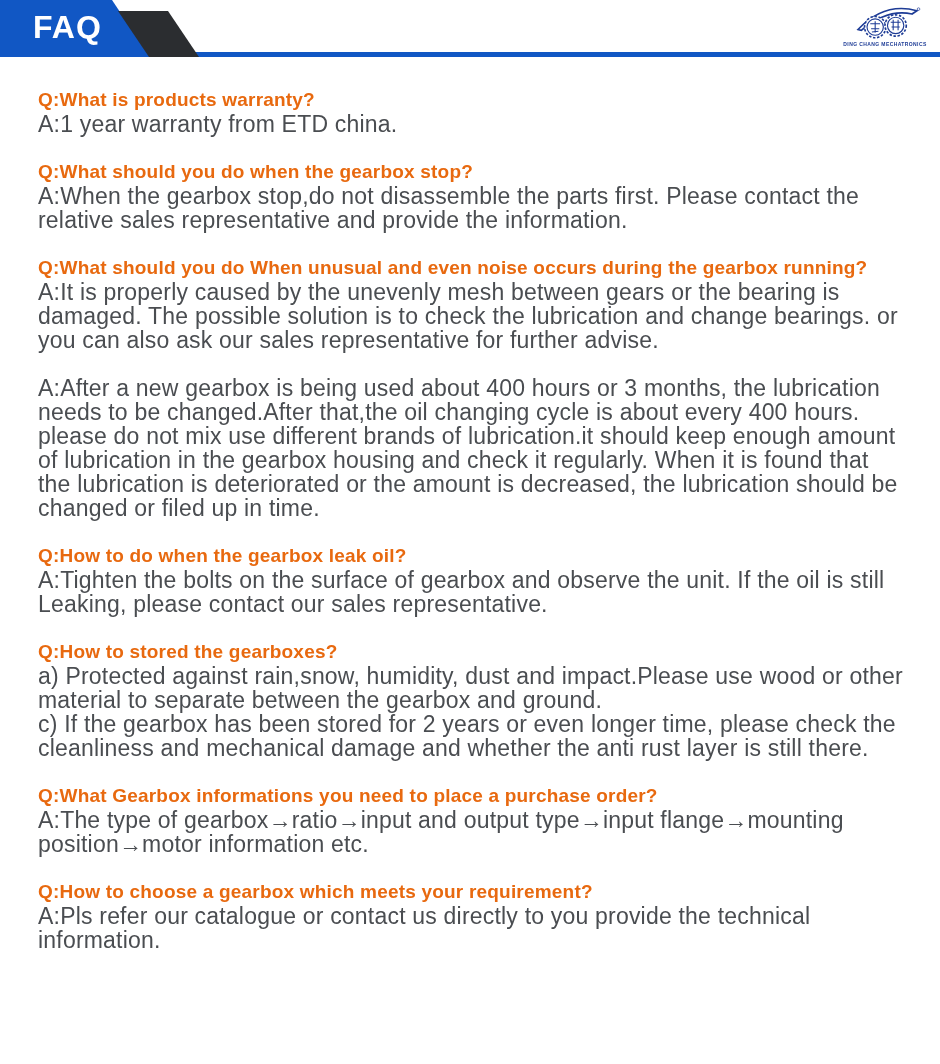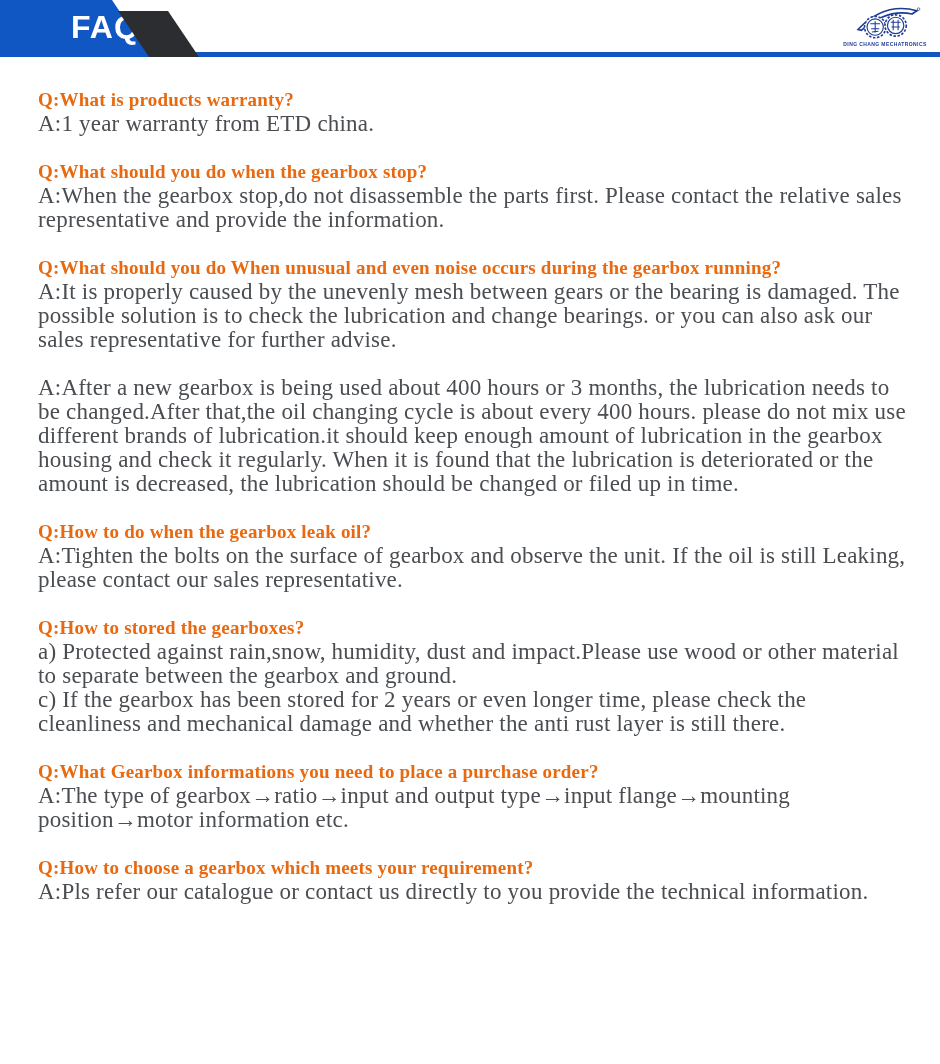--- a/index.html
+++ b/index.html
@@ -18,42 +18,42 @@
   
   .header{position:relative;width:940px;height:57px;background:#ffffff;}
   .header-rule{
     position:absolute;left:0;top:52px;width:940px;height:5px;
     background:var(--blue);z-index:1;
   }
   .banner{
     position:absolute;left:0;top:0;width:160px;height:57px;
     background:var(--blue);z-index:2;
     clip-path:polygon(0 0, 112px 0, 150px 57px, 0 57px);
-    display:flex;align-items:center;padding-left:38px;
+    display:flex;align-items:center;
   }
   .banner-title{
     color:#ffffff;font-weight:bold;font-size:32px;letter-spacing:1px;
     padding-left:33px;line-height:1;padding-bottom:4px;
   }
   .ribbon{
     position:absolute;left:0;top:0;width:220px;height:57px;
     background:var(--ribbon);z-index:3;
     clip-path:polygon(118px 11px, 168px 11px, 199px 57px, 149px 57px);
   }
   .logo{
     position:absolute;right:12px;top:5px;width:86px;height:46px;z-index:4;
     display:flex;flex-direction:column;align-items:center;
   }
   .logo svg{display:block;}
   .logo-caption{
     font-size:5px;line-height:6px;color:var(--navy);font-weight:bold;
     letter-spacing:.4px;white-space:nowrap;
   }
   
-  .main{padding:31px 26px 0 38px;font-family:Liberation Serif, serif;}
+  .main{padding:31px 26px 0 38px;}
   .faq-item{margin-bottom:24px;}
   .faq-question{
     color:var(--orange);font-weight:bold;font-size:19px;line-height:24px;
     letter-spacing:.2px;max-width:868px;
   }
   .faq-answer{
     color:var(--text);font-size:23px;line-height:24px;letter-spacing:.2px;
     max-width:868px;
   }
 </style>

